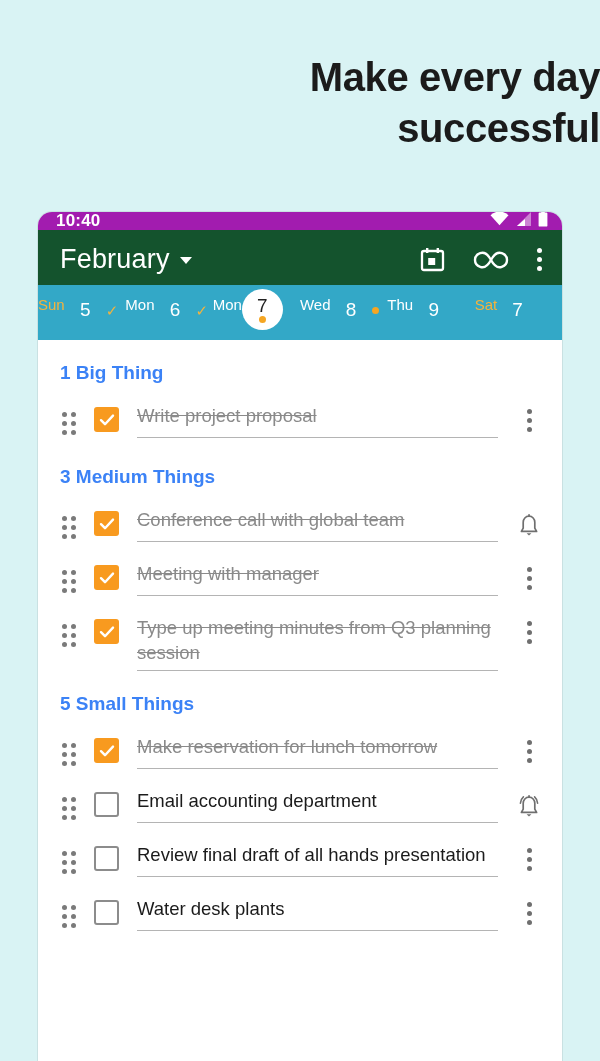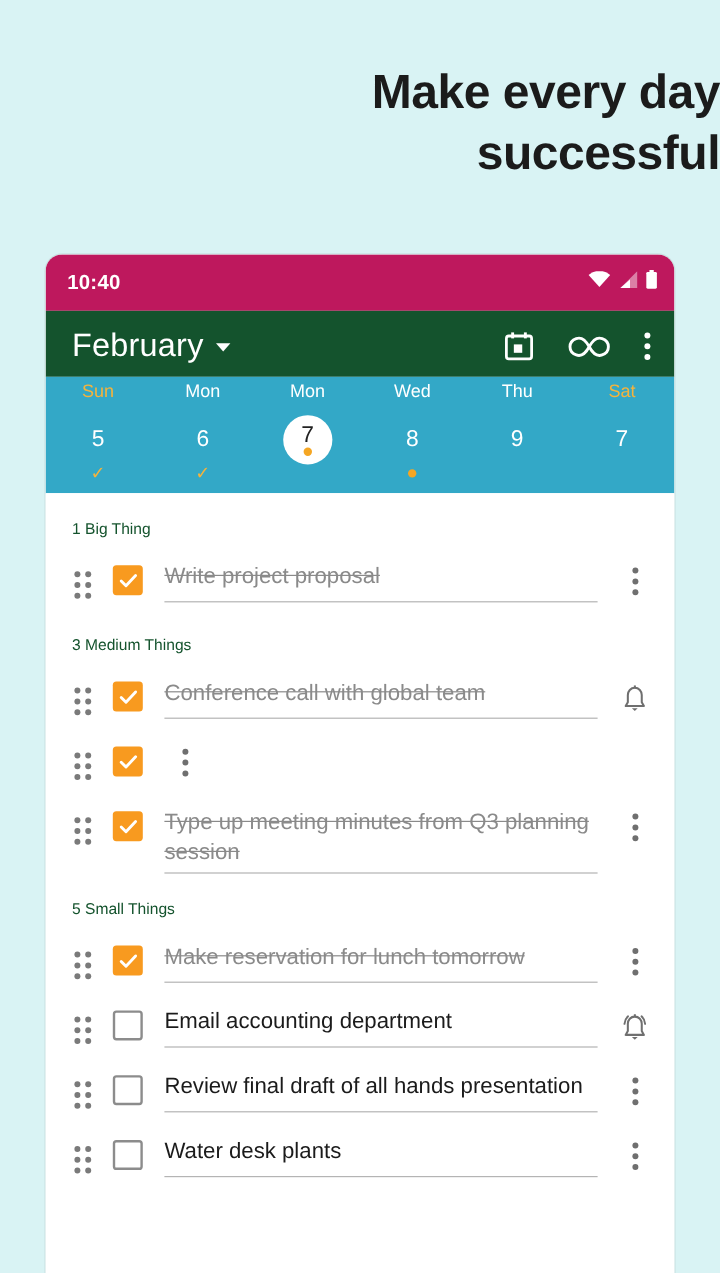--- a/index.html
+++ b/index.html
@@ -37,22 +37,22 @@
     width: 524px;
     height: 849px;
     border-radius: 14px 14px 0 0;
     background: #ffffff;
     overflow: hidden;
     box-shadow: 0 0 0 1px rgba(0,0,0,0.07);
   }
 
   
   .statusbar {
-    height: 47px;
-    background: #be185d;
+    height: 18px;
+    background: #a21caf;
     display: flex;
     align-items: center;
     justify-content: space-between;
     padding: 0 14px 0 18px;
     color: #ffffff;
   }
   .status-time {
     font-size: 17px;
     font-weight: bold;
     letter-spacing: 0.2px;
@@ -114,21 +114,21 @@
 
   
   .weekstrip {
     background: #33a8c7;
     display: flex;
     padding: 4px 0 10px;
   }
   .day-col {
     flex: 1;
     display: flex;
-    flex-direction: column;
+    flex-direction: row;
     align-items: center;
     cursor: pointer;
   }
   .day-name {
     font-size: 15px;
     color: #ffffff;
     margin-bottom: 11px;
   }
   .day-name.weekend { color: #f5b33c; }
   .day-num-wrap {
@@ -170,23 +170,24 @@
   }
   .day-col.selected .day-num-wrap .day-num { position: relative; top: -4px; }
 
   
   .listbody {
     background: #ffffff;
     padding: 0 0 0 0;
     height: 676px;
   }
   .section-title {
-    color: #14532d;
-    font-size: 13px;
+    color: #3b82f6;
+    font-size: 19px;
     padding: 22px 0 6px 22px;
+    font-weight: bold;
   }
   .task-row {
     display: flex;
     align-items: flex-start;
     padding: 6px 16px 0 22px;
     min-height: 54px;
   }
   .drag-handle {
     width: 16px;
     display: grid;
@@ -434,20 +435,23 @@
           <i></i>
           <i></i>
           <i></i>
           <i></i>
         </span>
         <span class="checkbox checked">
           <svg width="18" height="18" viewBox="0 0 18 18">
             <path d="M3 9.2 L7 13.2 L15 4.6" fill="none" stroke="#ffffff" stroke-width="2.4" stroke-linecap="round" stroke-linejoin="round"></path>
           </svg>
         </span>
+        <div class="task-text-wrap">
+          <div class="task-text">Meeting with manager</div>
+        </div>
         <div class="row-action">
           <span class="kebab-grey">
             <i></i>
             <i></i>
             <i></i>
           </span>
         </div>
       </div>
       <div class="task-row done">
         <span class="drag-handle">

